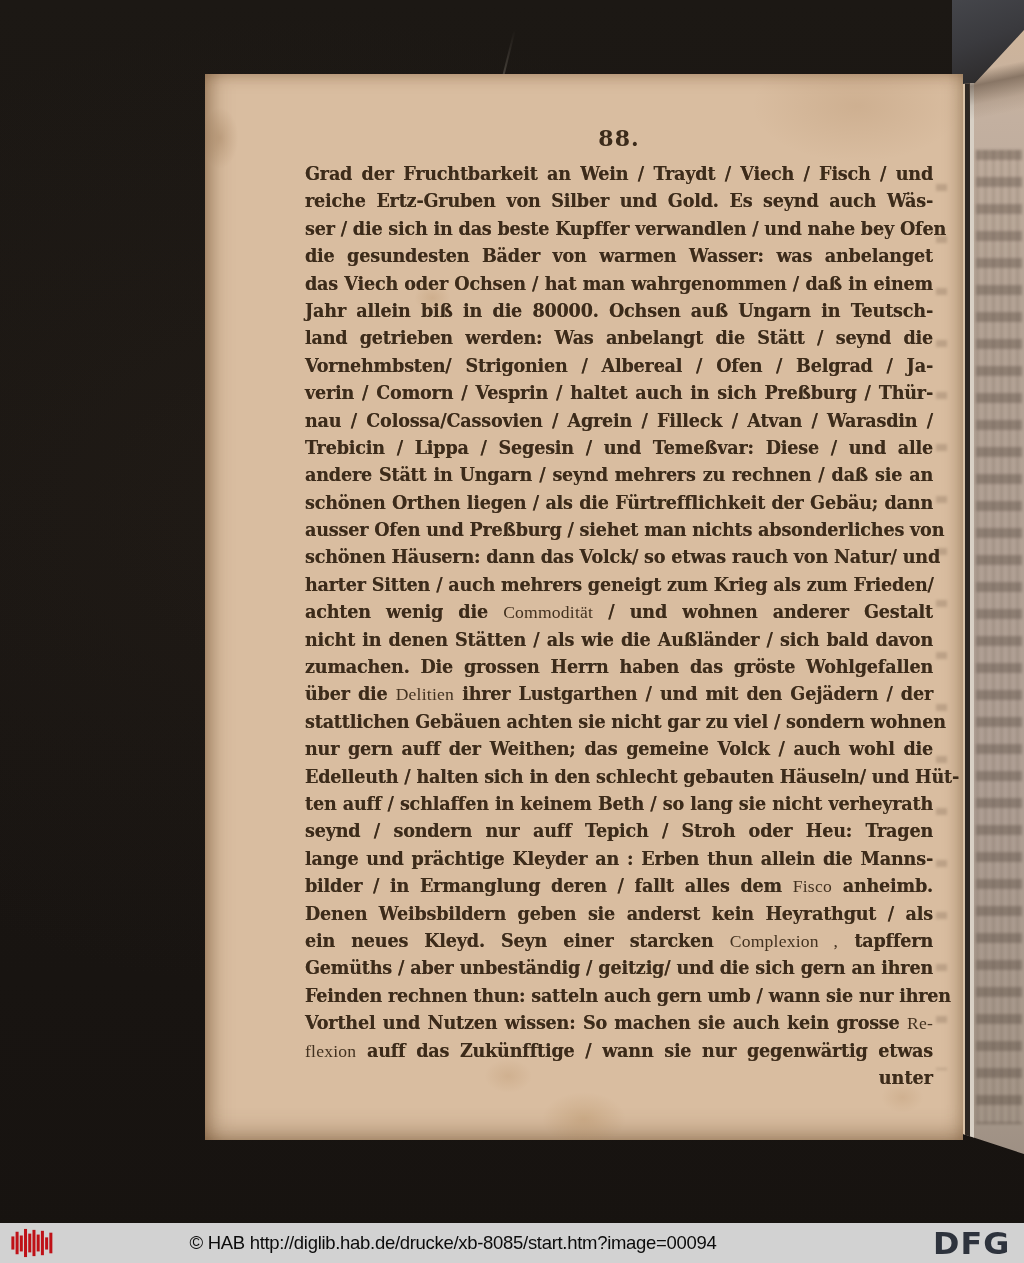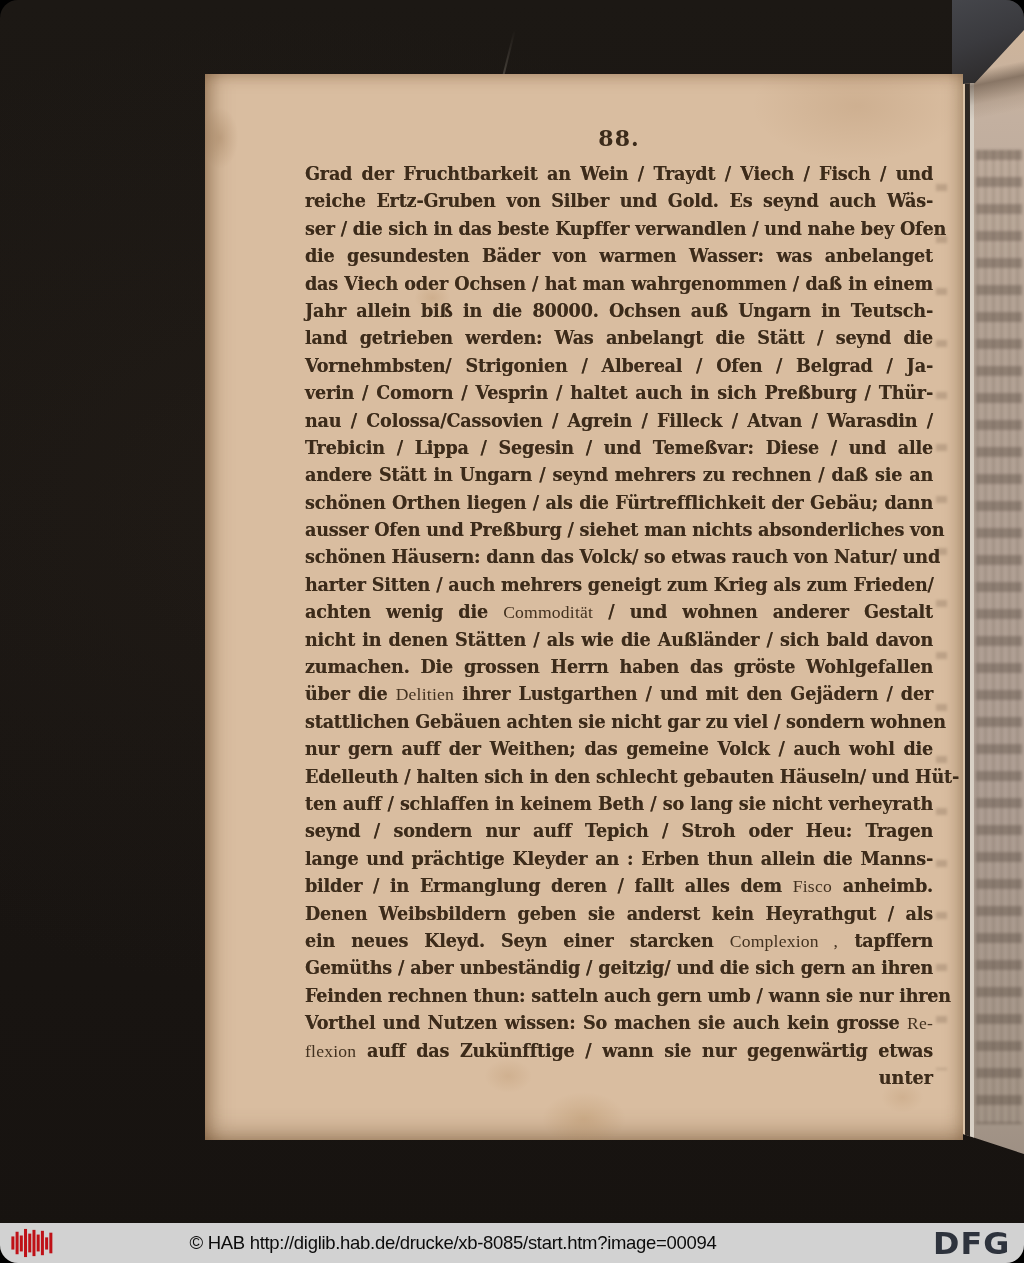--- a/index.html
+++ b/index.html
@@ -2,21 +2,20 @@
 <html><head>
 <meta charset="utf-8">
 <style>
   html,body{margin:0;padding:0;background:#000;}
   .scene{
     position:relative;width:1024px;height:1263px;overflow:hidden;
     background:
       radial-gradient(900px 700px at 30% 40%, rgba(60,48,36,.18), rgba(0,0,0,0) 70%),
       linear-gradient(180deg,#1c1814 0%, #191512 55%, #171310 100%);
     font-family:"DejaVu Serif", serif;
-    border-radius:18px;
   }
   
   .scratch{
     position:absolute;left:498px;top:28px;width:2px;height:130px;
     background:linear-gradient(180deg,rgba(0,0,0,0),rgba(210,200,185,.22) 35%,rgba(210,200,185,.10) 70%,rgba(0,0,0,0));
     transform:rotate(14deg);filter:blur(.5px);
   }
   
   .corner-charcoal{
     position:absolute;left:952px;top:0;width:72px;height:86px;

